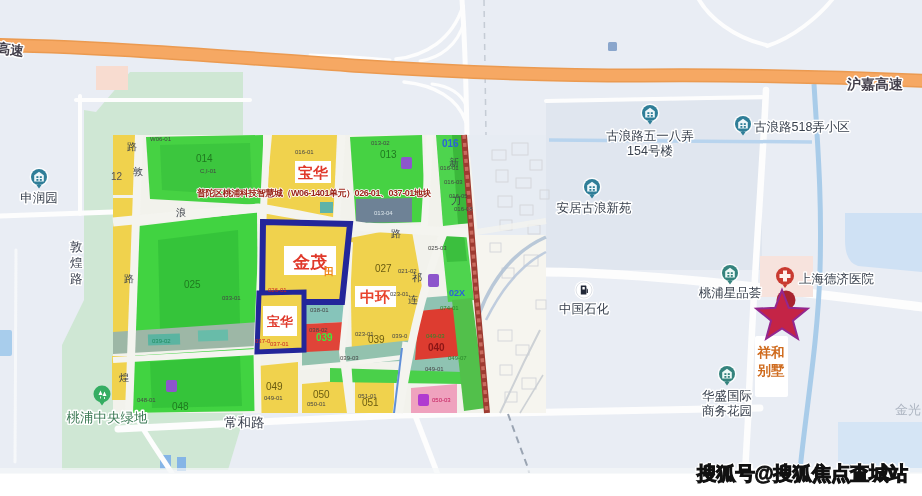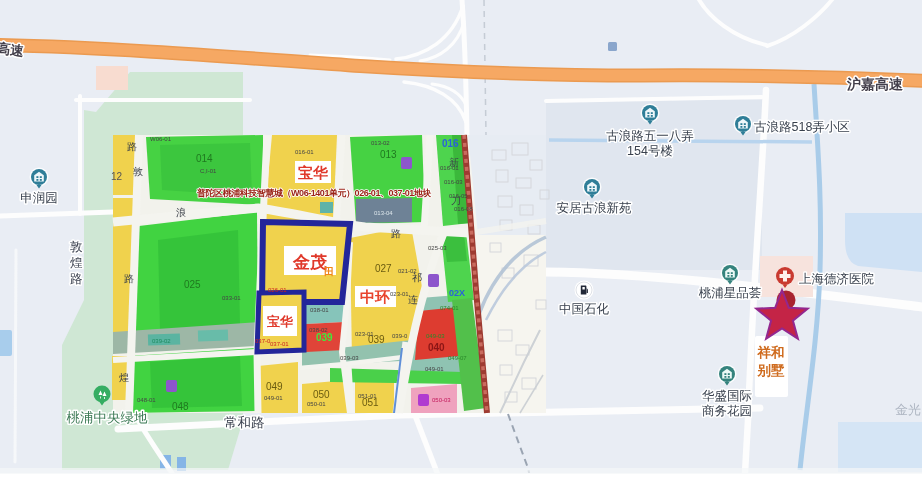--- a/index.html
+++ b/index.html
@@ -424,13 +424,14 @@
 
 <text x="-3" y="53" font-size="13.5" fill="#433f4b" class="halo" font-weight="bold" transform="rotate(7 0 48)">高速</text>
 
 <text x="224" y="427" font-size="13.5" fill="#3c4250" class="halo">常和路</text>
 
 <text x="70" y="251" font-size="12.5" fill="#3c4250" class="halo">敦</text>
 <text x="70" y="267" font-size="12.5" fill="#3c4250" class="halo">煌</text>
 <text x="70" y="283" font-size="12.5" fill="#3c4250" class="halo">路</text>
 </svg>
 
+<div style="position:absolute;left:697px;top:460px;white-space:nowrap;font-size:19.5px;font-weight:bold;color:#111;letter-spacing:-0.3px;-webkit-text-stroke:1px #111;text-shadow:-2px -1px 0 #fff,2px -1px 0 #fff,-2px 2px 0 #fff,2px 2px 0 #fff,0 -2px 0 #fff,0 2px 0 #fff,-2px 0 0 #fff,2px 0 0 #fff;">搜狐号@搜狐焦点查城站</div>
 </div>
 
 </body></html>

